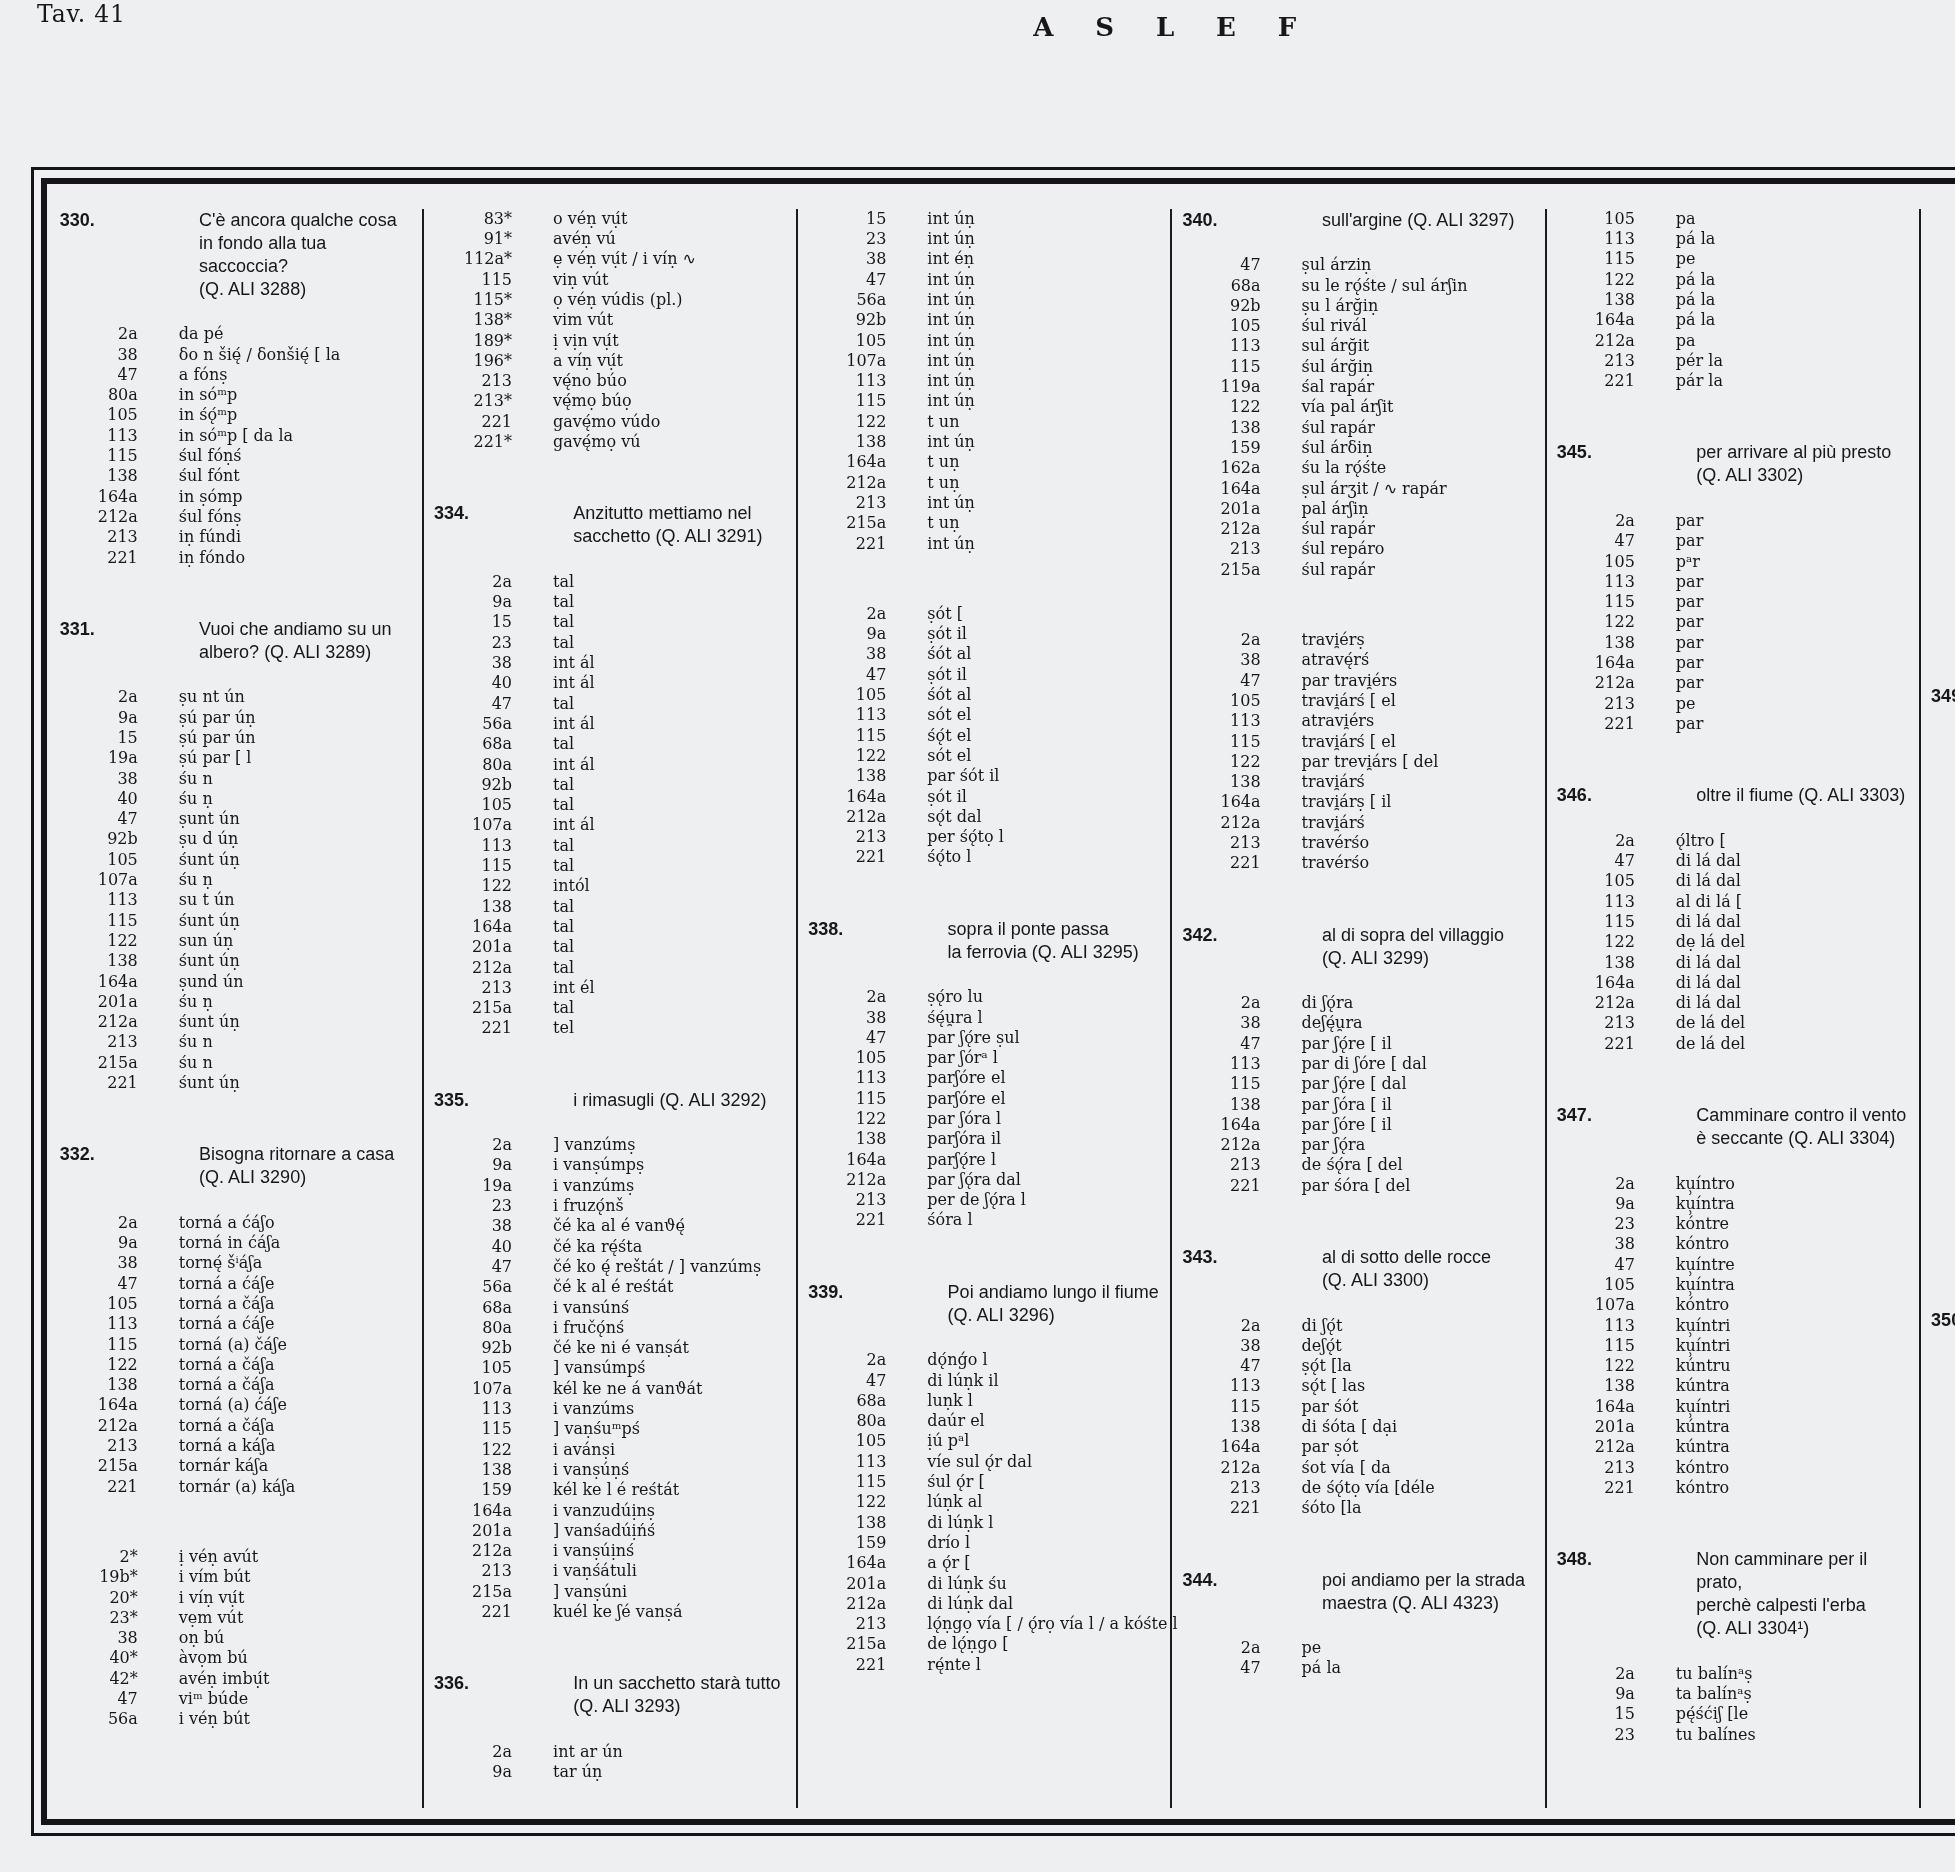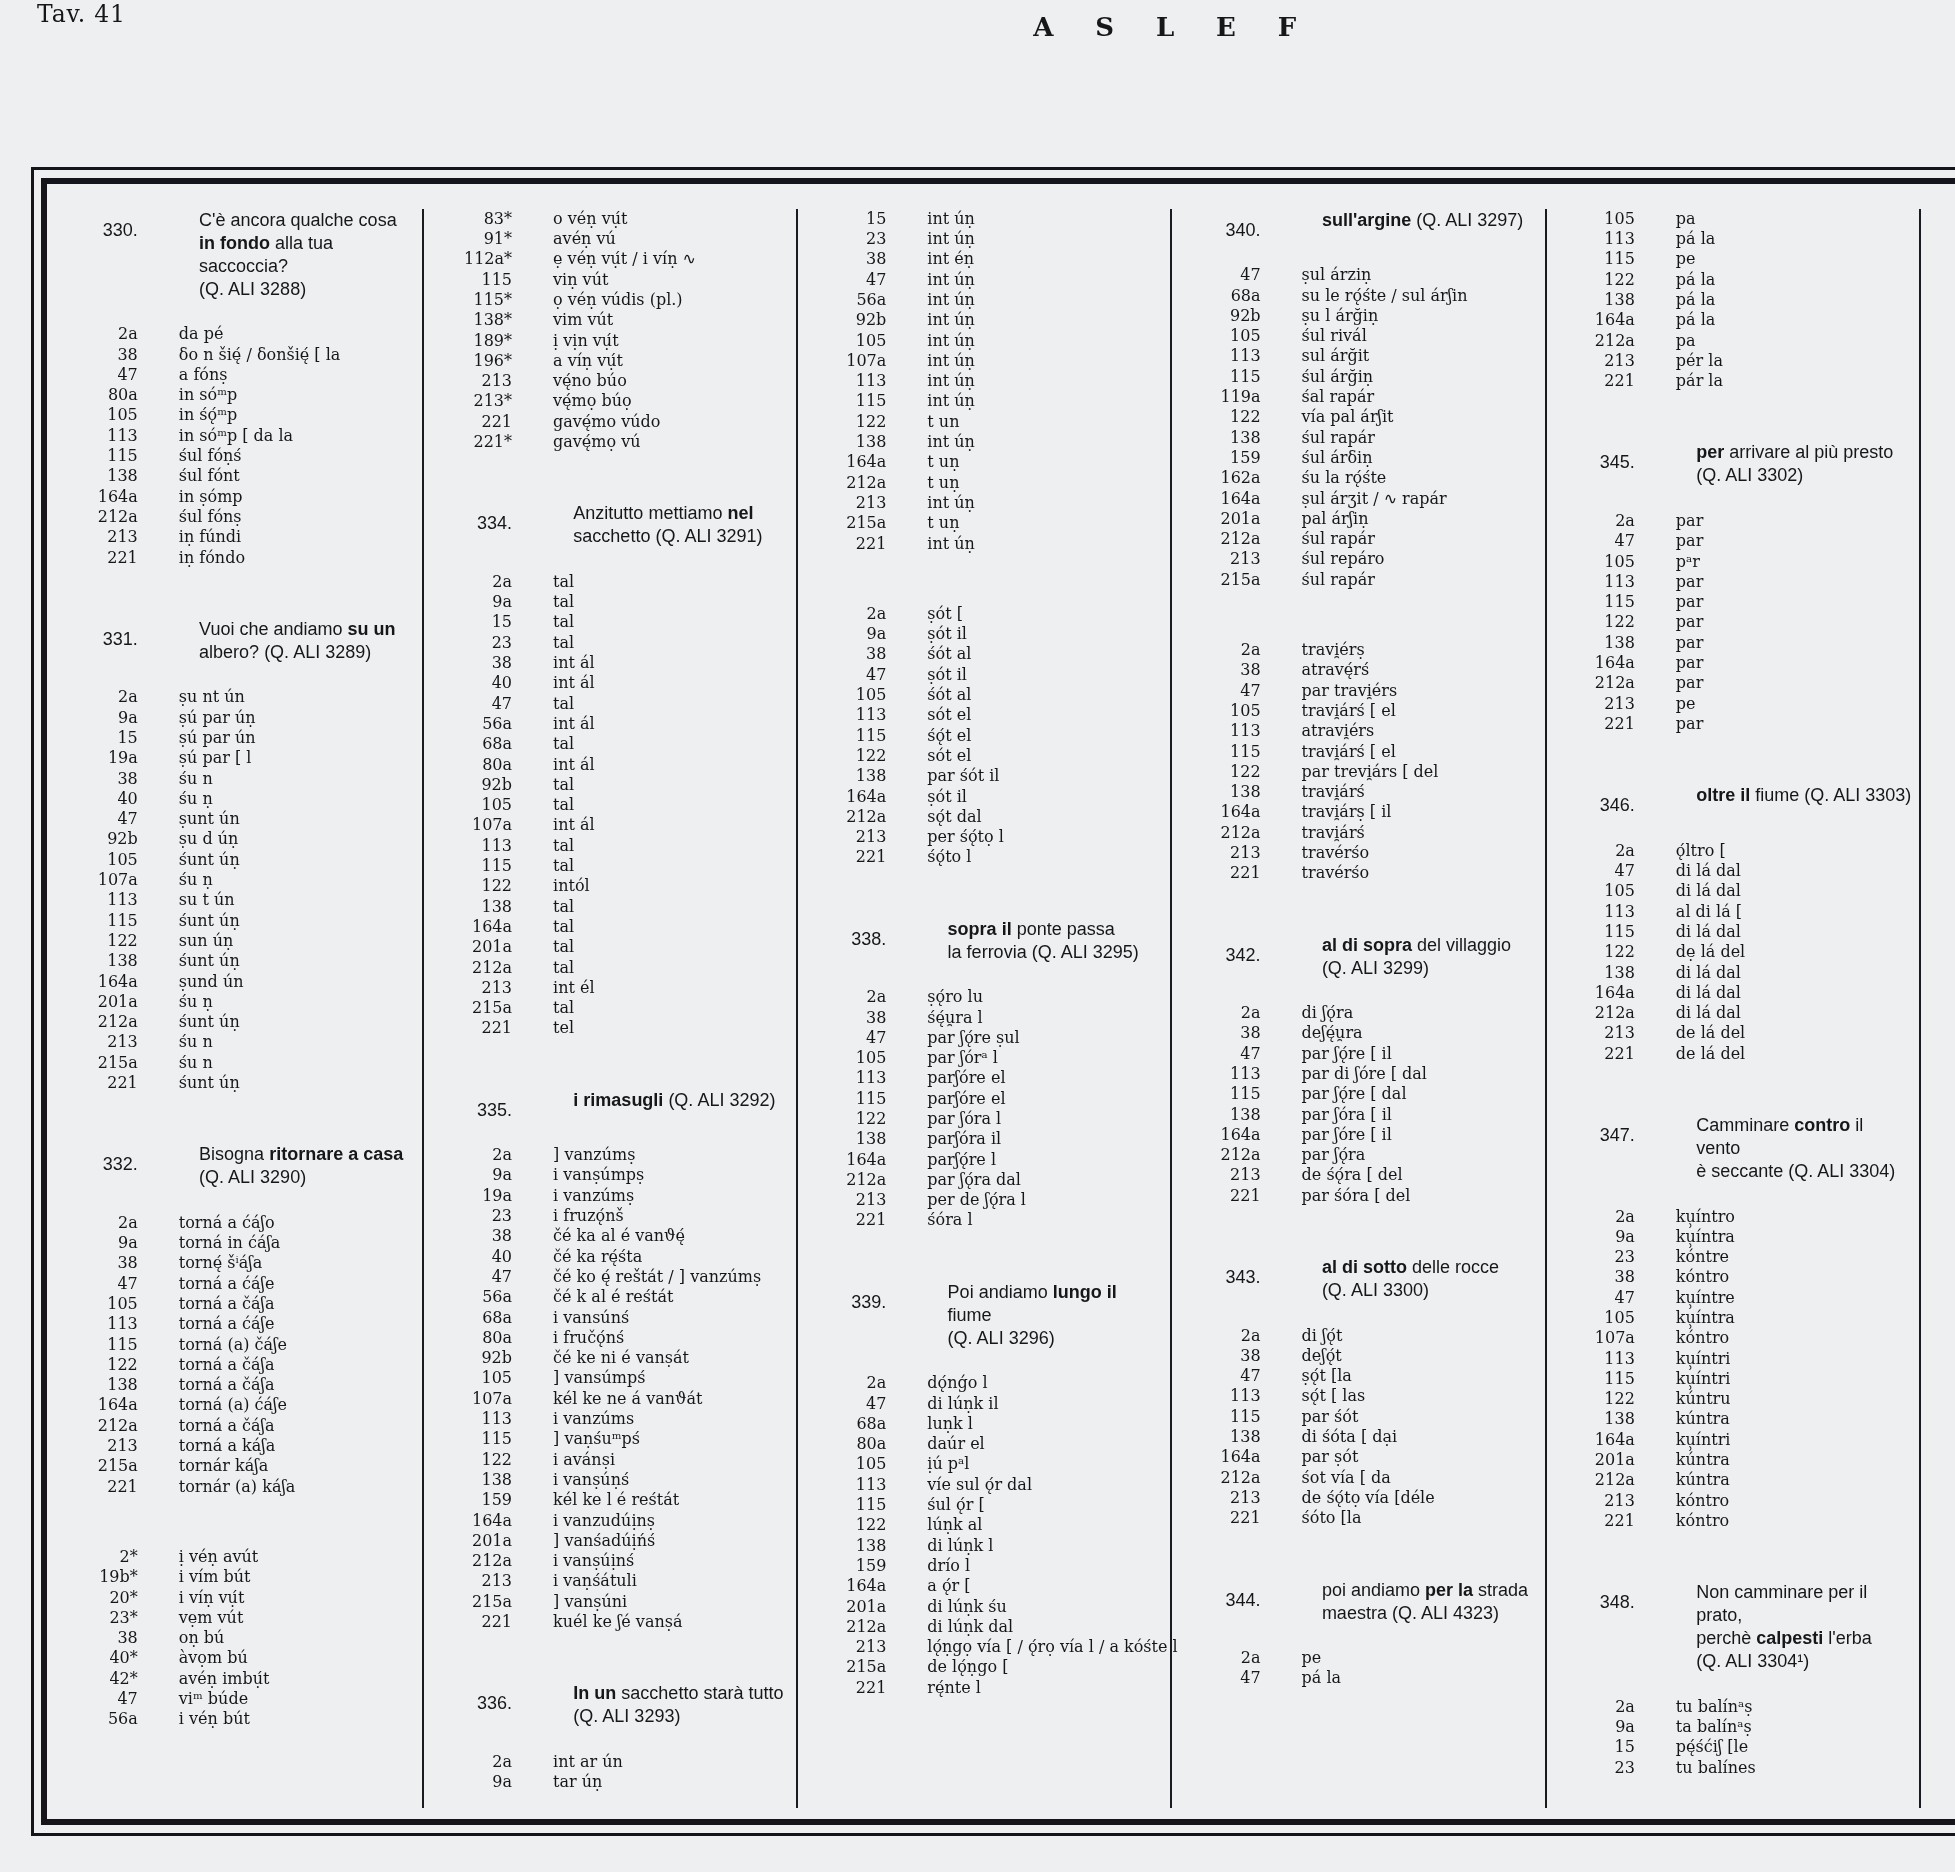--- a/index.html
+++ b/index.html
@@ -16,23 +16,23 @@
   .frame-inner{position:absolute;left:7.8px;top:7.8px;right:7.8px;bottom:7.8px;
     border:6.3px solid #14141a;box-sizing:border-box;padding:25px 5.5px 11.7px 2.3px;}
   #columns{display:flex;width:100%;height:100%;}
   .col{flex:1 1 0;padding:0 7px 0 10.2px;border-right:2.7px solid #1a1a20;min-width:0;}
   .col:last-child{border-right:none;}
   .block{margin-bottom:50px;}
   .block:last-child{margin-bottom:0;}
   .ehead{display:flex;margin-bottom:23.5px;
     font-family:"Liberation Sans","DejaVu Sans",sans-serif;
     font-size:18px;line-height:23px;}
-  .enum{flex:none;min-width:78px;text-align:right;font-weight:normal;padding-right:13.3px;margin-top:10px;}
+  .enum{flex:none;min-width:78px;font-weight:bold;padding-right:13.3px;}
   .etitle{flex:1;min-width:0;margin-left:48px;}
-  .etitle b{font-weight:bold;}
+  .etitle b{font-weight:normal;}
   .row{display:flex;font-size:16px;line-height:20.3px;}
   .loc{flex:none;min-width:78px;text-align:right;padding-right:41px;}
   .form{flex:1;white-space:nowrap;overflow:visible;}
 </style>
 </head>
 <body>
 
 <div class="tav">Tav. 41</div>
 <div class="aslef">A S L E F</div>
 

